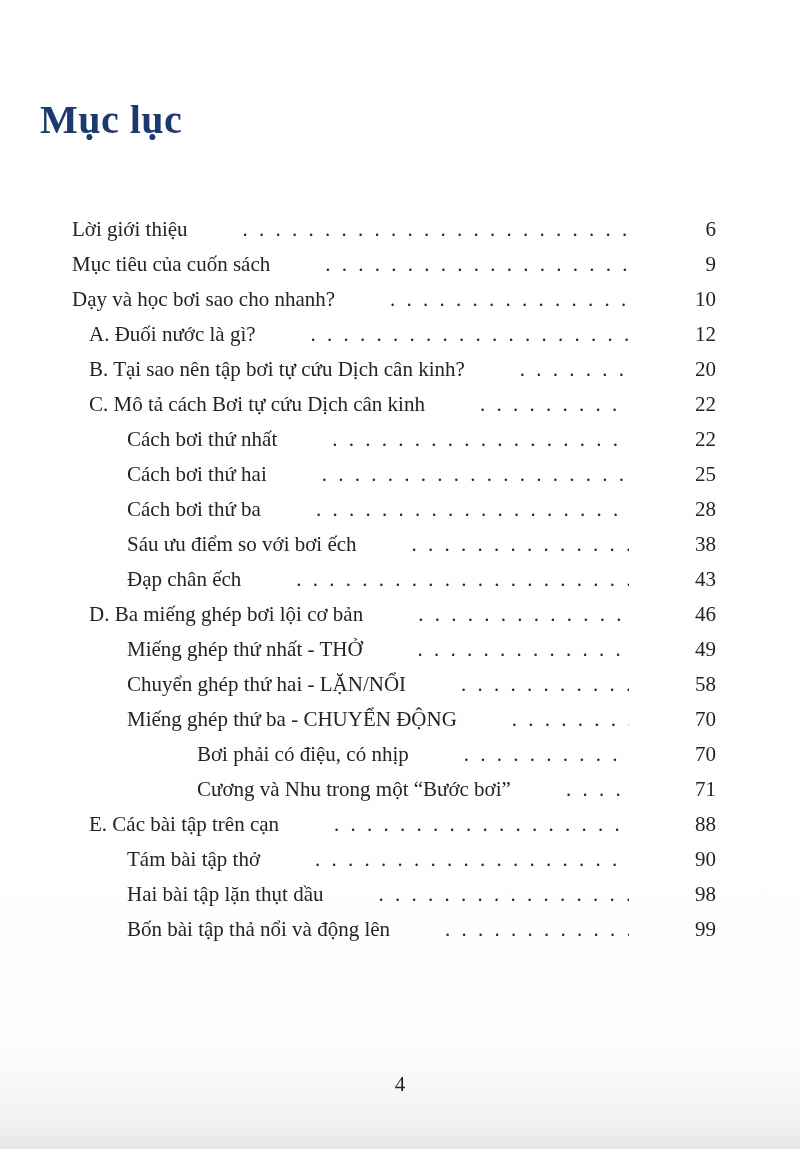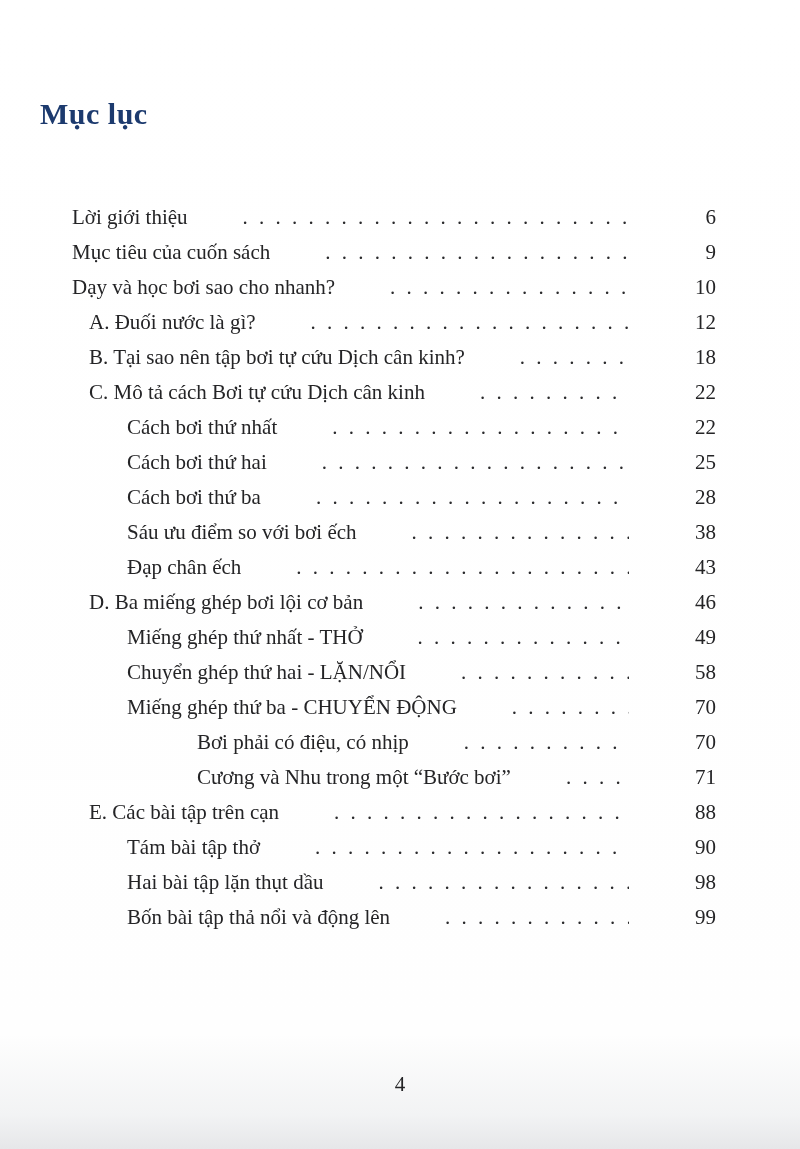--- a/index.html
+++ b/index.html
@@ -14,21 +14,21 @@
     height: 1149px;
     margin: 0 auto;
     background: linear-gradient(180deg, #ffffff 0%, #fefefe 90%, #f2f3f4 97%, #e6e7e9 100%);
     box-sizing: border-box;
     overflow: hidden;
     color: #1c1c1e;
   }
   .title {
     margin: 0;
     padding: 96px 0 0 40px;
-    font-size: 30px;
+    font-size: 40px;
     line-height: 1.2;
     font-weight: 700;
     color: #1c3a6e;
     letter-spacing: 0.5px;
   }
   .toc {
     margin-top: 68px;
     padding: 0 84px 0 72px;
   }
   .toc-row {
@@ -98,21 +98,21 @@
         <span class="toc-page">10</span>
       </div>
       <div class="toc-row indent-1">
         <span class="toc-label">A. Đuối nước là gì?</span>
         <span class="leader"></span>
         <span class="toc-page">12</span>
       </div>
       <div class="toc-row indent-1">
         <span class="toc-label">B. Tại sao nên tập bơi tự cứu Dịch cân kinh?</span>
         <span class="leader"></span>
-        <span class="toc-page">18</span>
+        <span class="toc-page">20</span>
       </div>
       <div class="toc-row indent-1">
         <span class="toc-label">C. Mô tả cách Bơi tự cứu Dịch cân kinh</span>
         <span class="leader"></span>
         <span class="toc-page">22</span>
       </div>
       <div class="toc-row indent-2">
         <span class="toc-label">Cách bơi thứ nhất</span>
         <span class="leader"></span>
         <span class="toc-page">22</span>

